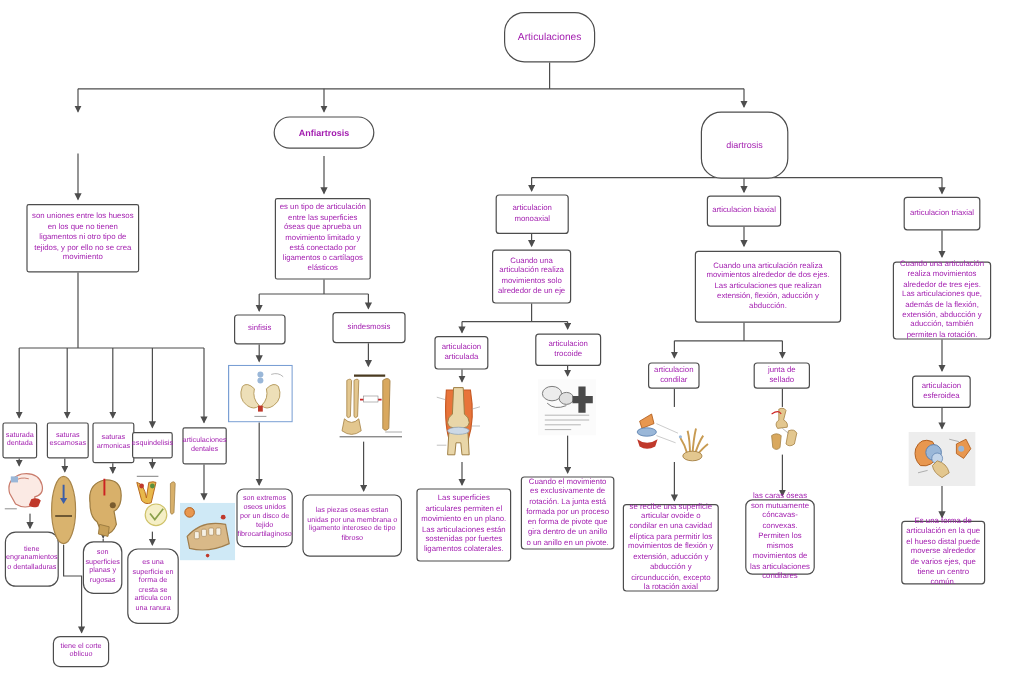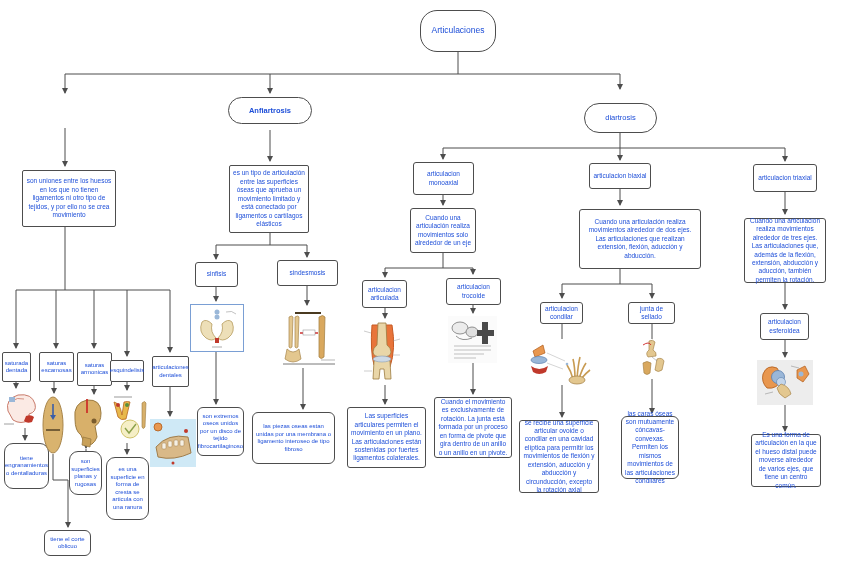--- a/index.html
+++ b/index.html
@@ -1,18 +1,18 @@
 <!DOCTYPE html>
 <html><head>
 <meta charset="utf-8">
 <style>
   html,body{margin:0;padding:0;background:#ffffff;}
   #canvas{
     position:relative;width:848px;height:568px;background:#ffffff;
-    font-family:"Liberation Sans", sans-serif;color:#1d4ed8;overflow:hidden;
+    font-family:"Liberation Sans", sans-serif;color:#a21caf;overflow:hidden;
   }
   #wires{position:absolute;left:0;top:0;width:848px;height:568px;}
   .node{
     position:absolute;background:#ffffff;border:1px solid #4d4d4d;
     display:flex;align-items:center;justify-content:center;text-align:center;
     box-sizing:border-box;padding:2px 3px;font-size:6.5px;line-height:1.3;
     border-radius:3px;z-index:2;
   }
   .stadium{border-radius:17px;font-size:7.5px;}
   .big{font-size:8.5px;}
@@ -93,21 +93,21 @@
       <path d="M785,192 V214" marker-end="url(#ah)"></path>
       <path d="M785,283 V309" marker-end="url(#ah)"></path>
       <path d="M785,340 V357" marker-end="url(#ah)"></path>
       <path d="M785,405 V431" marker-end="url(#ah)"></path>
     </g>
   </svg>
 
   <div class="node stadium big" style="left:420px;top:10px;width:76px;height:42px">Articulaciones</div>
 
   <div class="node stadium bold" style="left:228px;top:97px;width:84px;height:27px">Anfiartrosis</div>
-  <div class="node stadium" style="left:584px;top:103px;width:73px;height:30px">diartrosis</div>
+  <div class="node stadium" style="left:584px;top:93px;width:73px;height:56px">diartrosis</div>
 
   <div class="node r2" style="left:22px;top:170px;width:94px;height:57px">son uniones entre los huesos en los que no tienen ligamentos ni otro tipo de tejidos, y por ello no se crea movimiento</div>
   <div class="node r2 tiny" style="left:2px;top:352px;width:29px;height:30px">saturada dentada</div>
   <div class="node r2 tiny" style="left:39px;top:352px;width:35px;height:30px">saturas escamosas</div>
   <div class="node r2 tiny" style="left:77px;top:352px;width:35px;height:34px">saturas armonicas</div>
   <div class="node r2 tiny" style="left:110px;top:360px;width:34px;height:22px">esquindelisis</div>
   <div class="node r2 tiny" style="left:152px;top:356px;width:37px;height:31px">articulaciones dentales</div>
 
   <div class="node r8 tiny" style="left:4px;top:443px;width:45px;height:46px">tiene engranamientos o dentalladuras</div>
   <div class="node r8 tiny" style="left:69px;top:451px;width:33px;height:44px">son superficies planas y rugosas</div>

